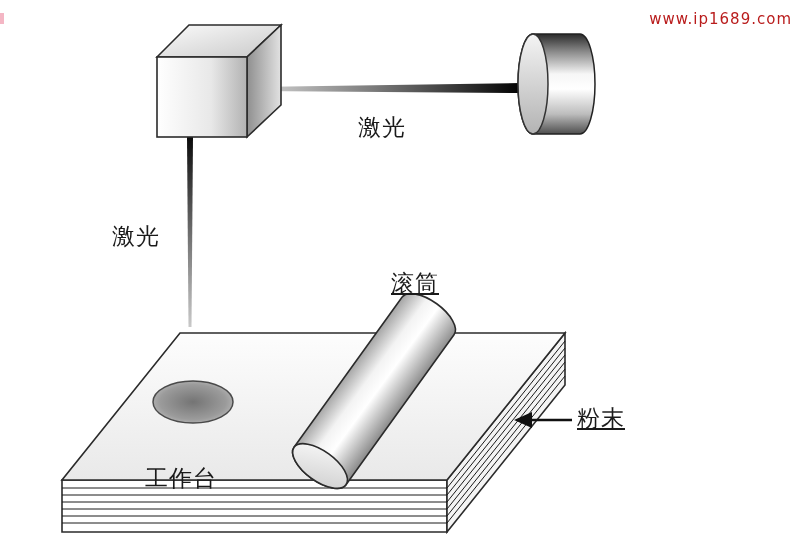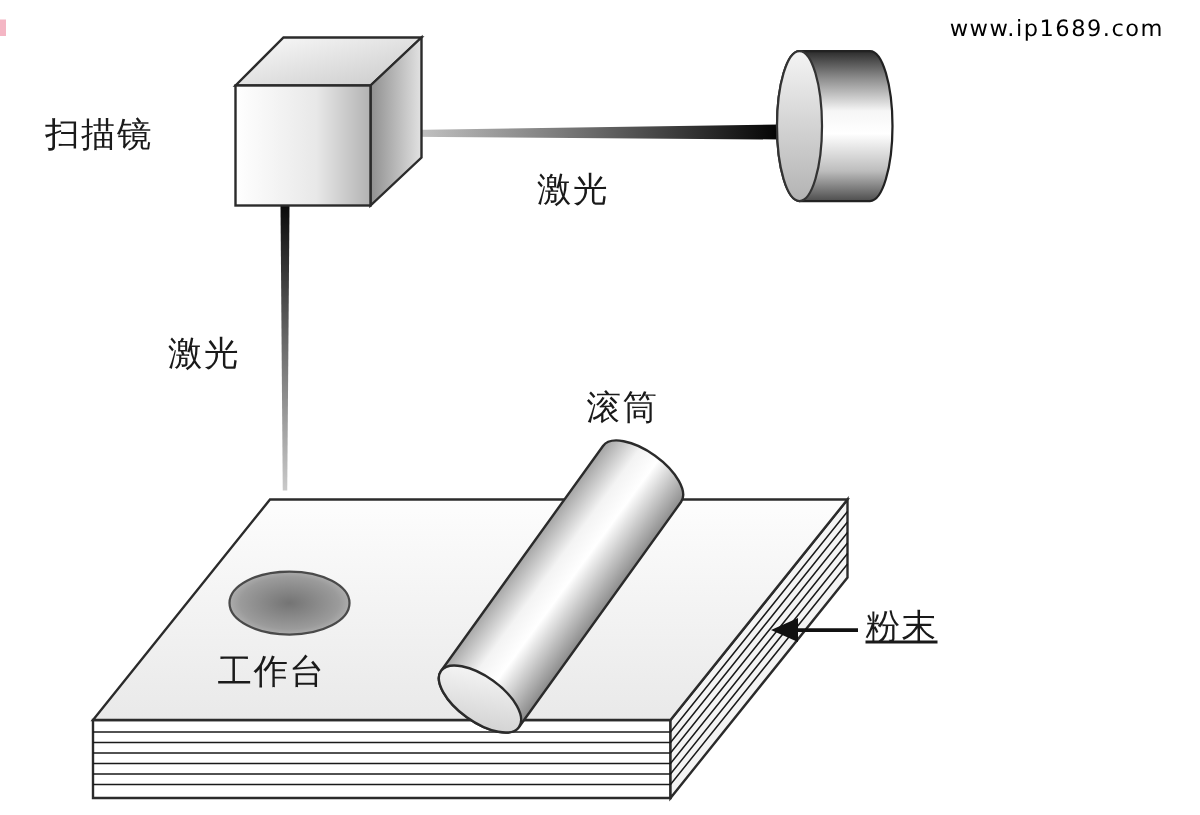--- a/index.html
+++ b/index.html
@@ -17,24 +17,24 @@
     position: absolute;
     color: #1a1a1a;
     font-size: 23px;
     line-height: 1.1;
     white-space: nowrap;
     letter-spacing: 1px;
   }
   .watermark {
     position: absolute;
     top: 10px;
-    right: 24px;
+    right: 8px;
     font-size: 15px;
     letter-spacing: 1px;
-    color: #000000;
+    color: #b91c1c;
   }
   .watermark-fragment {
     position: absolute;
     left: 0;
     top: 13px;
     width: 4px;
     height: 11px;
     background: #f4b6c4;
   }
 </style>
@@ -131,30 +131,29 @@
       <path d="M533 34 L580 34 A 15 50 0 0 1 580 134 L533 134 A 15 50 0 0 1 533 34 Z" fill="url(#lg-laser-body)" stroke="#222222" stroke-width="1.5"></path>
       <ellipse cx="533" cy="84" rx="15" ry="50" fill="url(#lg-laser-cap)" stroke="#333333" stroke-width="1.5"></ellipse>
     </g>
 
     <g>
       <line x1="572" y1="420" x2="530" y2="420" stroke="#111111" stroke-width="2.5"></line>
       <polygon points="514,420 532,412 532,428" fill="#111111"></polygon>
     </g>
   </svg>
 
-  <div class="label" style="left:30px; top:78px;">扫描镜</div>
 
 
   <div class="label" style="left:358px; top:115px;">激光</div>
 
   <div class="label" style="left:112px; top:224px;">激光</div>
 
-  <div class="label" style="left:391px; top:260px;">滚筒</div>
+  <div class="label" style="left:391px; top:271px;text-decoration:underline;">滚筒</div>
 
-  <div class="label" style="left:145px; top:436px;">工作台</div>
+  <div class="label" style="left:145px; top:468px;font-family:Liberation Mono, monospace;">工作台</div>
 
   <div class="label" style="left:577px; top:406px;text-decoration:underline;">粉末</div>
 
   <div class="watermark">www.ip1689.com</div>
 
   <div class="watermark-fragment"></div>
 
 </div>
 
 </body></html>

